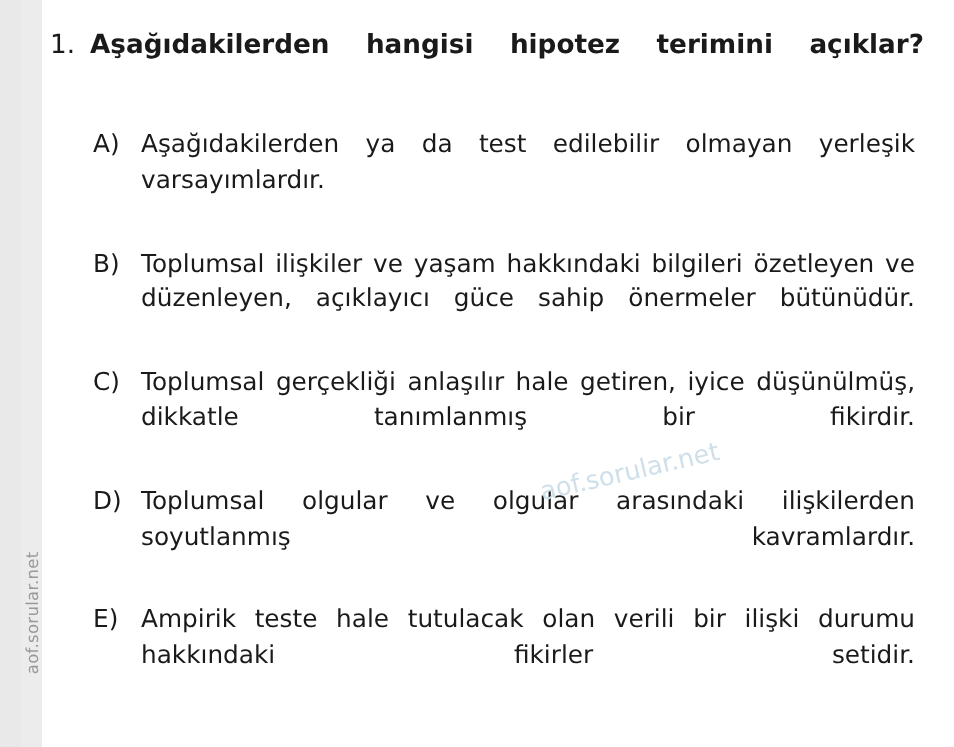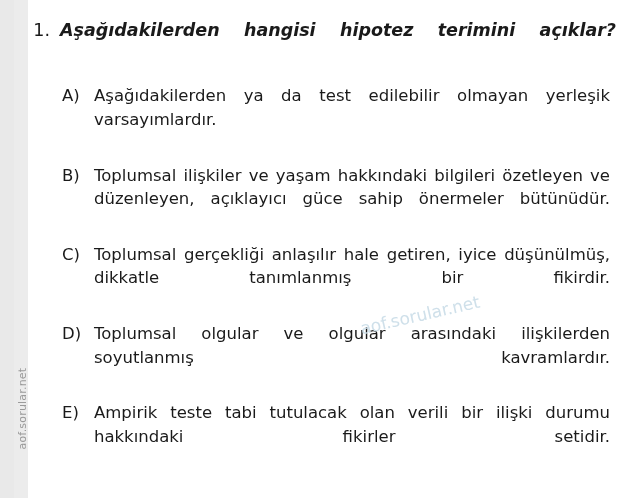--- a/index.html
+++ b/index.html
@@ -75,21 +75,20 @@
     padding-right: 10px;
     box-sizing: border-box;
     font-size: 17.5px;
   }
   .q-text {
     flex: 1 1 auto;
     text-align: justify;
     text-justify: inter-word;
     font-weight: bold;
     padding-right: 4px;
-    font-style: italic;
   }
   .q-text::after {
     content: "";
     display: inline-block;
     width: 100%;
   }
   .options {
     margin-top: 18px;
     padding-left: 26px;
   }
@@ -153,18 +152,18 @@
         <div class="opt-text">Toplumsal gerçekliği anlaşılır hale getiren, iyice düşünülmüş, dikkatle tanımlanmış bir fikirdir.</div>
       </div>
 
       <div class="option">
         <div class="opt-letter">D)</div>
         <div class="opt-text">Toplumsal olgular ve olgular arasındaki ilişkilerden soyutlanmış kavramlardır.</div>
       </div>
 
       <div class="option">
         <div class="opt-letter">E)</div>
-        <div class="opt-text">Ampirik teste tabi tutulacak olan verili bir ilişki durumu hakkındaki fikirler setidir.</div>
+        <div class="opt-text">Ampirik teste hale tutulacak olan verili bir ilişki durumu hakkındaki fikirler setidir.</div>
       </div>
 
     </div>
   </div>
 </div>
 
 </body></html>

